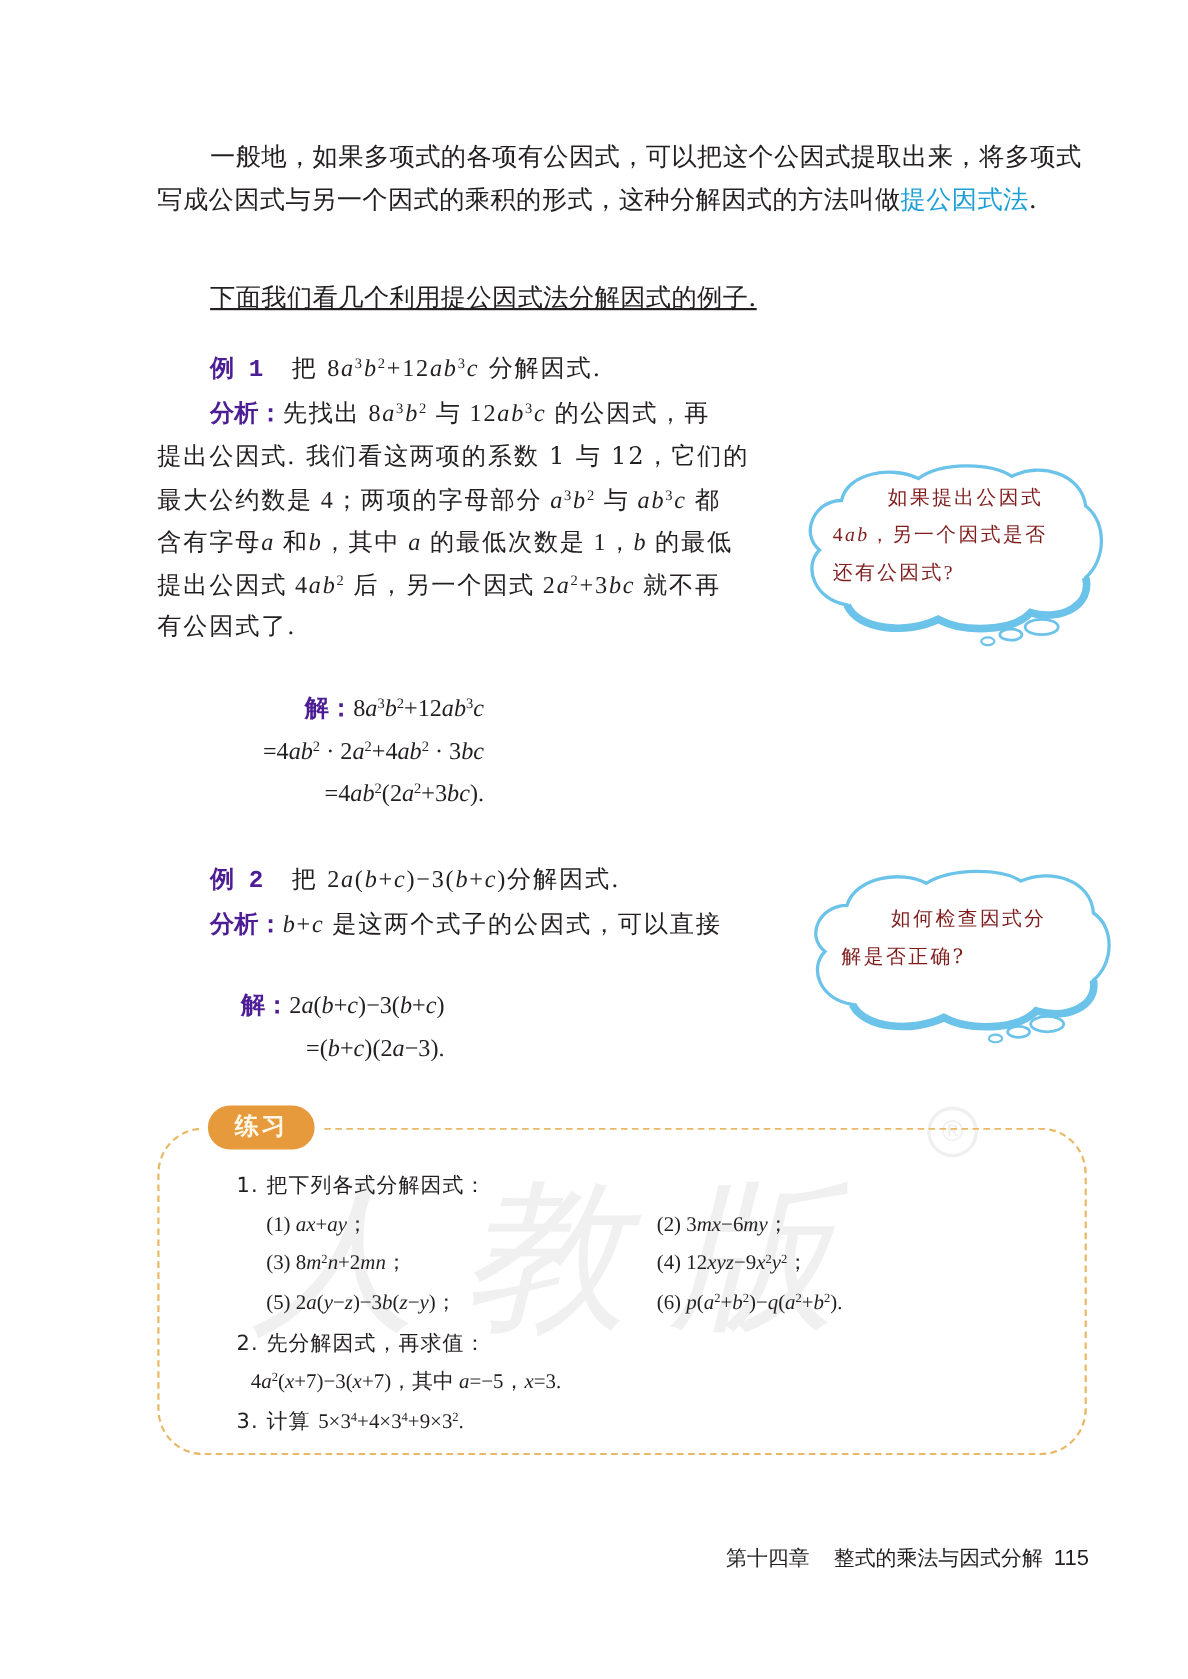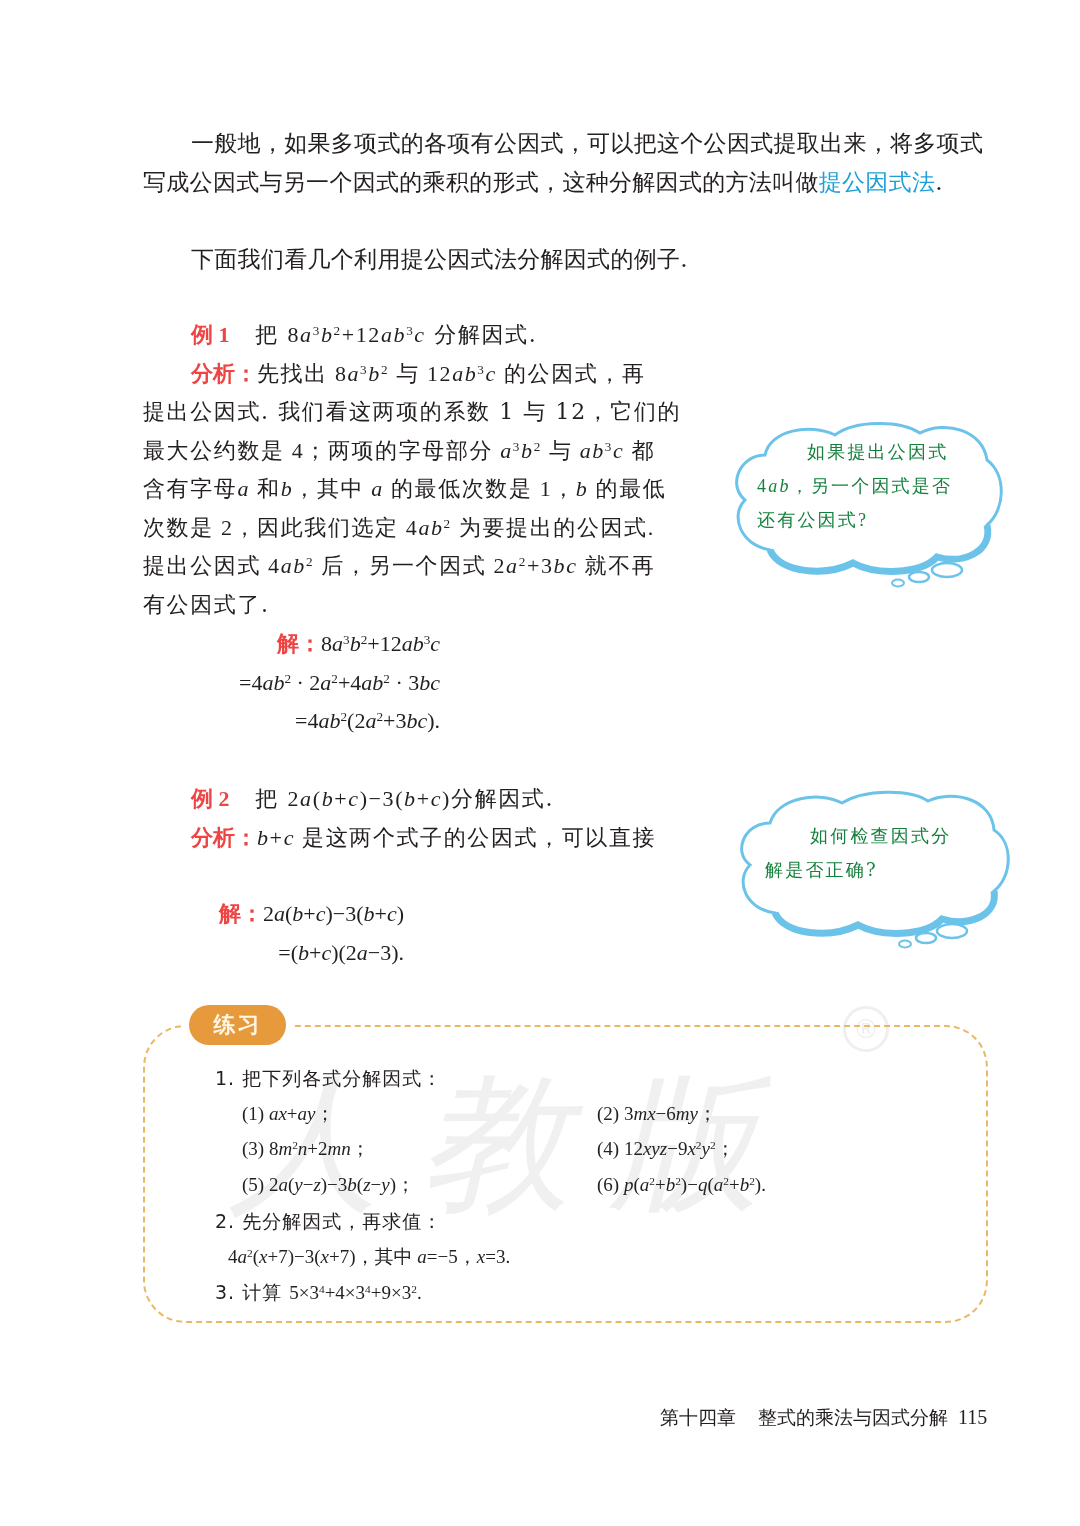--- a/index.html
+++ b/index.html
@@ -15,33 +15,33 @@
 
   .para {
     position: absolute; left: 143px; width: 850px;
     font-size: 23px; line-height: 39px; letter-spacing: 0.3px;
   }
   .para .indent { display: inline-block; width: 48px; }
 
   .ex-block { position: absolute; left: 143px; width: 560px; font-size: 22px; line-height: 38.5px; letter-spacing: 1.6px; }
   .line { white-space: nowrap; }
   .ind { padding-left: 48px; }
-  .label-accent { color: #ef4444; font-family: Liberation Serif, serif; font-weight: bold; letter-spacing: 0; }
+  .label-accent { color: #4c1d95; font-family: Liberation Mono, monospace; font-weight: bold; letter-spacing: 0; }
 
   .sol { position: absolute; font-size: 22px; line-height: 38.5px; text-align: right; }
   .sol .row { white-space: nowrap; height: 38.5px; }
   .sol .jie { display: inline-block; width: 72px; }
   .sol .eqpad { display: inline-block; width: 48px; }
 
   
   .cloud { position: absolute; }
   .cloud svg { position: absolute; left: 0; top: 0; }
   .cloud .ctext {
     position: absolute; font-size: 18px; line-height: 34px; letter-spacing: 2.2px;
-    color: #15803d;
+    color: #7f1d1d;
   }
 
   
   .practice {
     position: absolute; left: 143px; top: 1025px; width: 845px; height: 298px;
     border: 2px dashed #e8b865; border-radius: 42px; box-sizing: border-box;
   }
   .practice-tag {
     position: absolute; left: 189px; top: 1005px; width: 97px; height: 40px;
     background: #e69a3b; border-radius: 20px;
@@ -58,46 +58,45 @@
   .reg-mark {
     position: absolute; left: 843px; top: 1006px; width: 46px; height: 46px;
     border: 3px solid #efefef; border-radius: 50%; box-sizing: border-box;
     color: #efefef; font-family: "DejaVu Sans", sans-serif; font-size: 26px; line-height: 40px; text-align: center;
   }
   .pr { position: absolute; font-size: 19px; line-height: 36px; white-space: nowrap; margin-left: 37px; }
   .pr-head { font-family: "DejaVu Sans", "Liberation Sans", sans-serif; letter-spacing: 1px; }
 
   .footer {
     position: absolute; left: 660px; top: 1402px; font-size: 19px; line-height: 30px;
-    font-family: Liberation Serif, serif; color: #231f20; white-space: nowrap;
+    font-family: Liberation Sans, sans-serif; color: #231f20; white-space: nowrap;
   }
   .footer .chap { margin-right: 22px; }
   .footer .pg { margin-left: 10px; font-size: 20px; }
 </style>
 </head>
 <body>
 
 <div class="para" style="top:124px;">
   <span class="indent"></span><span>一般地，如果多项式的各项有公因式，可以把这个公因式提取出来，将多项式写成公因式与另一个因式的乘积的形式，这种分解因式的方法叫做</span><span class="accent">提公因式法</span><span>.</span>
 </div>
-<div class="para" style="top:240px;">
+<div class="para" style="top:252px;text-decoration:underline;">
   <span class="indent"></span><span>下面我们看几个利用提公因式法分解因式的例子.</span>
 </div>
 
 <div class="ex-block" style="top:316px;">
   <div class="line ind">
     <span class="label-accent">例 1</span>&nbsp;&nbsp;&nbsp;<span>把 </span><span class="math">8<i>a</i><sup>3</sup><i>b</i><sup>2</sup>+12<i>ab</i><sup>3</sup><i>c</i></span><span> 分解因式.</span>
   </div>
   <div class="line ind">
     <span class="label-accent">分析：</span><span class="math">先找出 8<i>a</i><sup>3</sup><i>b</i><sup>2</sup> 与 12<i>ab</i><sup>3</sup><i>c</i> 的公因式，再</span>
   </div>
   <div class="line">提出公因式. 我们看这两项的系数 1 与 12，它们的</div>
   <div class="line math">最大公约数是 4；两项的字母部分 <i>a</i><sup>3</sup><i>b</i><sup>2</sup> 与 <i>ab</i><sup>3</sup><i>c</i> 都</div>
   <div class="line math">含有字母<i>a</i> 和<i>b</i>，其中 <i>a</i> 的最低次数是 1，<i>b</i> 的最低</div>
-  <div class="line math">次数是 2，因此我们选定 4<i>ab</i><sup>2</sup> 为要提出的公因式.</div>
   <div class="line math">提出公因式 4<i>ab</i><sup>2</sup> 后，另一个因式 2<i>a</i><sup>2</sup>+3<i>bc</i> 就不再</div>
   <div class="line">有公因式了.</div>
 </div>
 
 <div class="sol math" style="left:191px; top:625px;">
   <div class="row"><span class="jie label-accent">解：</span>8<i>a</i><sup>3</sup><i>b</i><sup>2</sup>+12<i>ab</i><sup>3</sup><i>c</i></div>
   <div class="row"><span class="eqpad"></span>=4<i>ab</i><sup>2</sup> · 2<i>a</i><sup>2</sup>+4<i>ab</i><sup>2</sup> · 3<i>bc</i></div>
   <div class="row"><span class="eqpad"></span>=4<i>ab</i><sup>2</sup>(2<i>a</i><sup>2</sup>+3<i>bc</i>).</div>
 </div>
 

